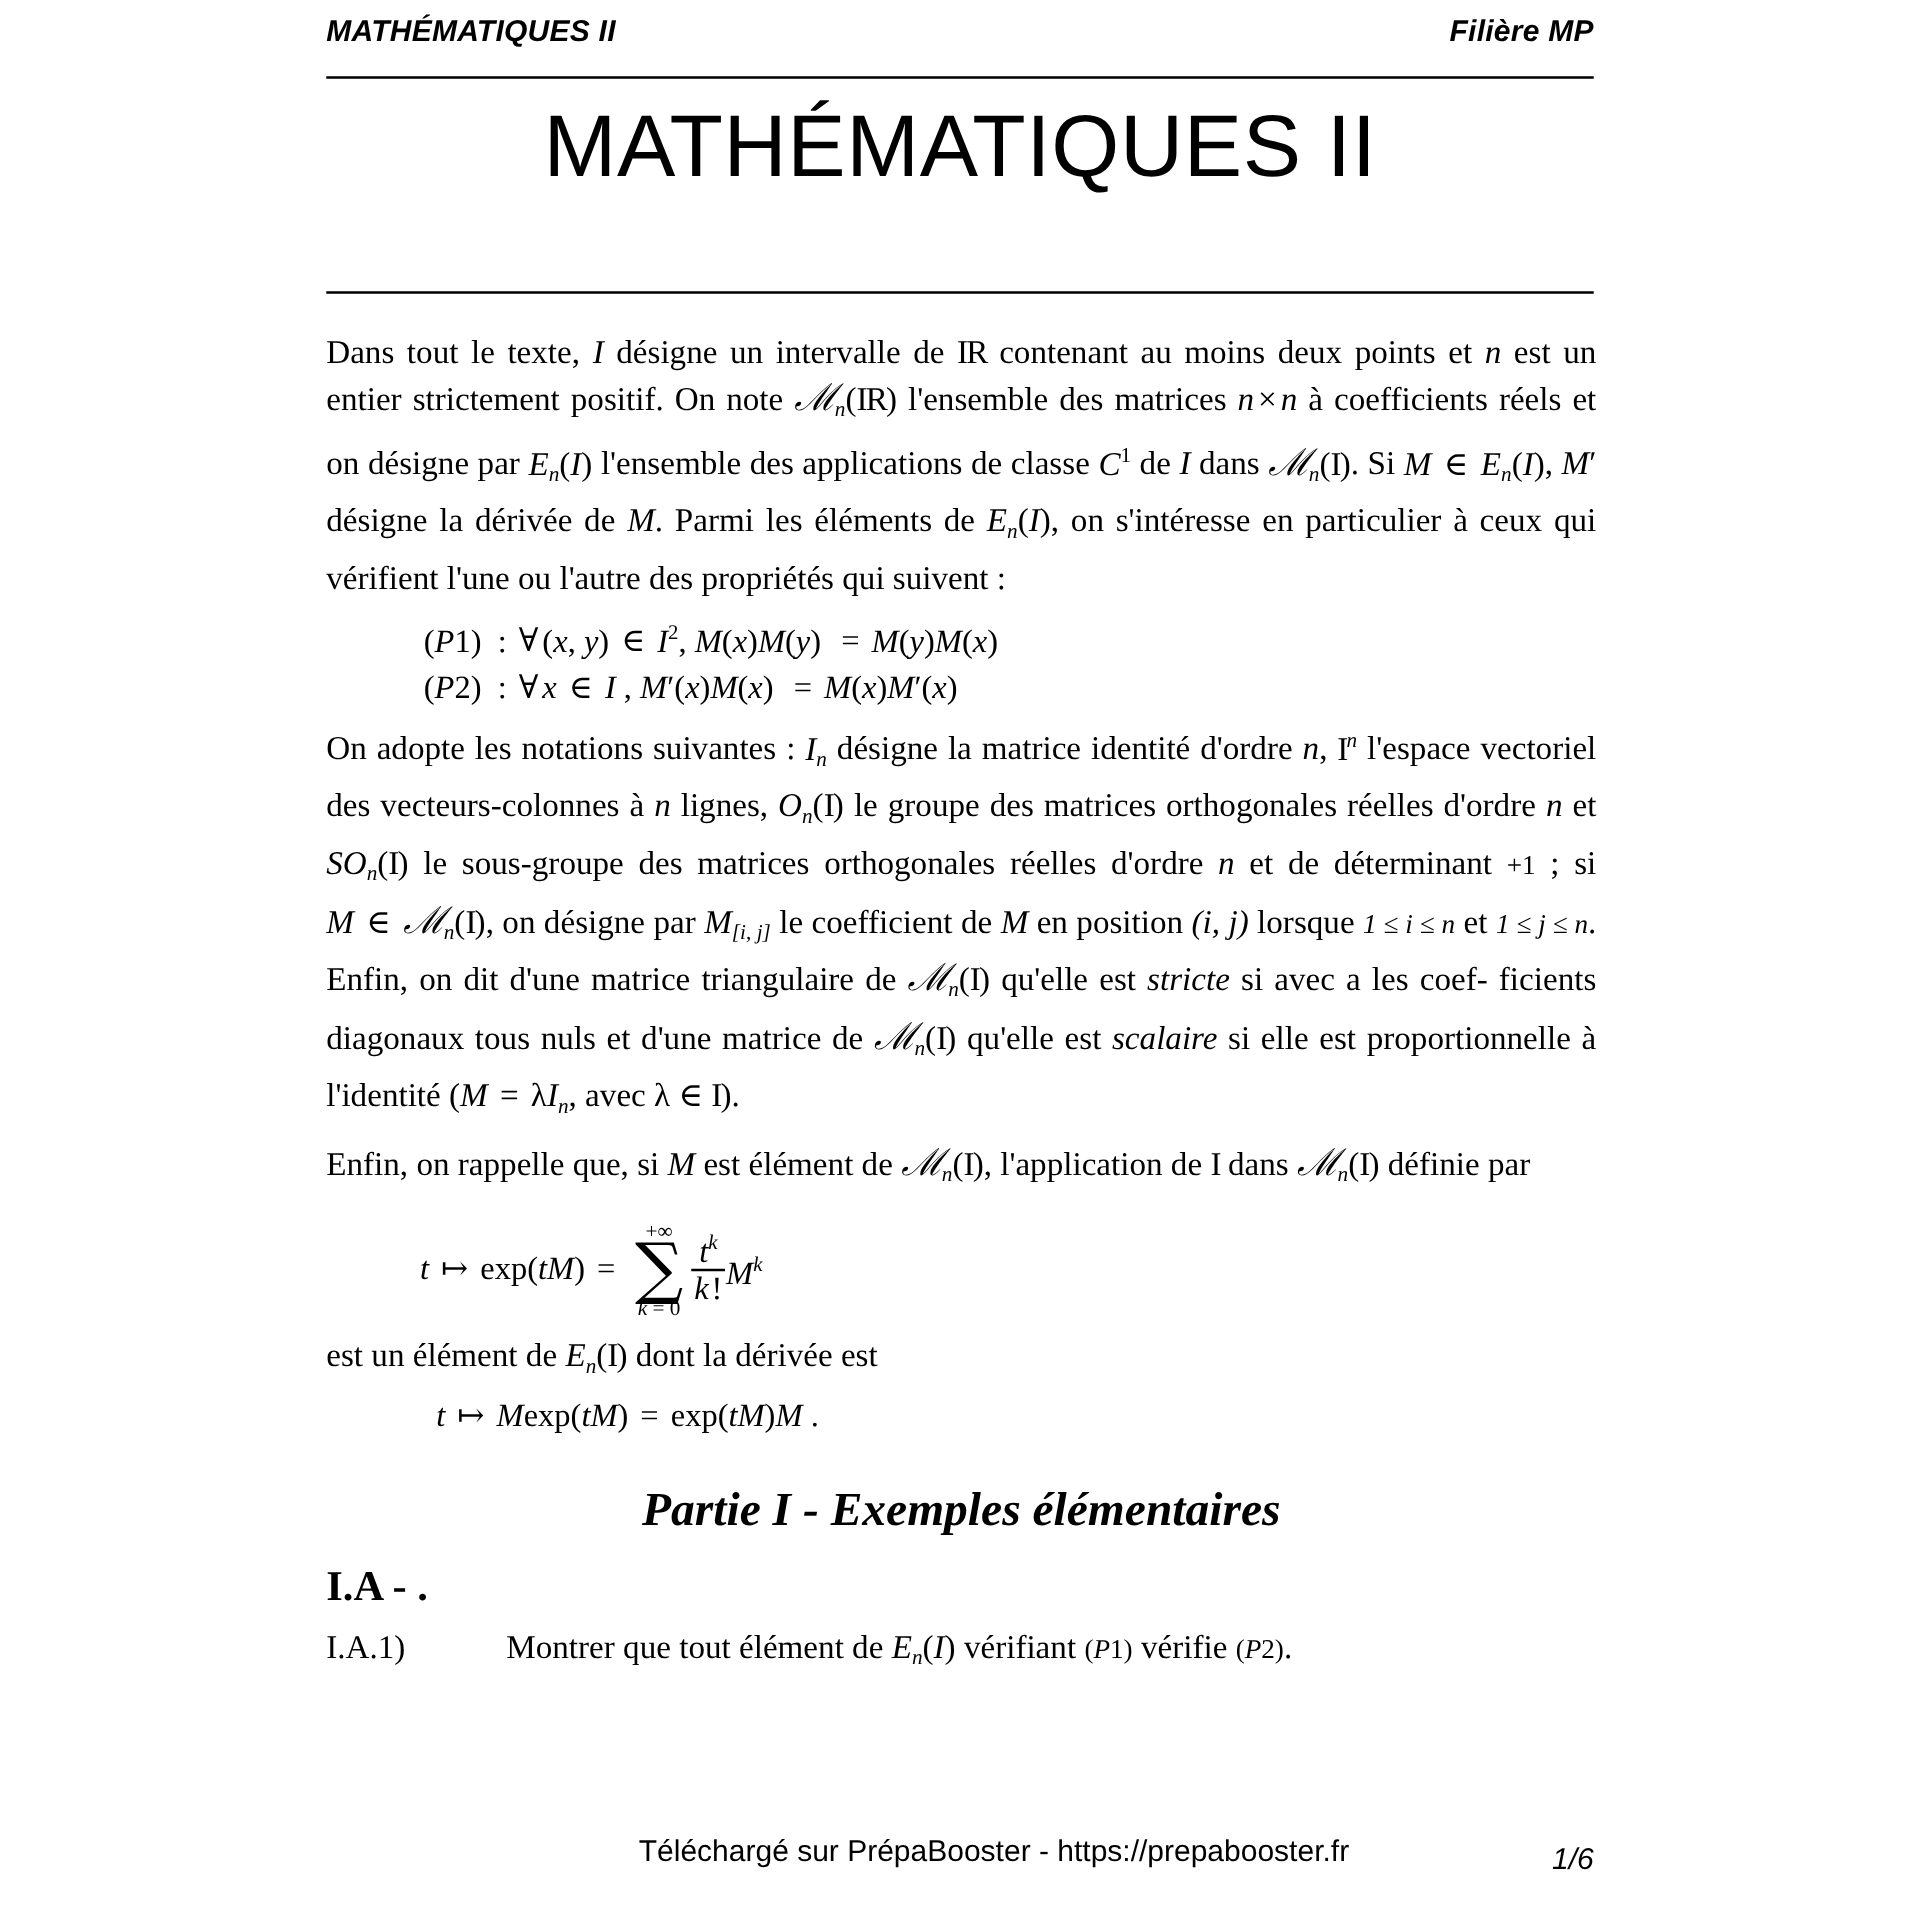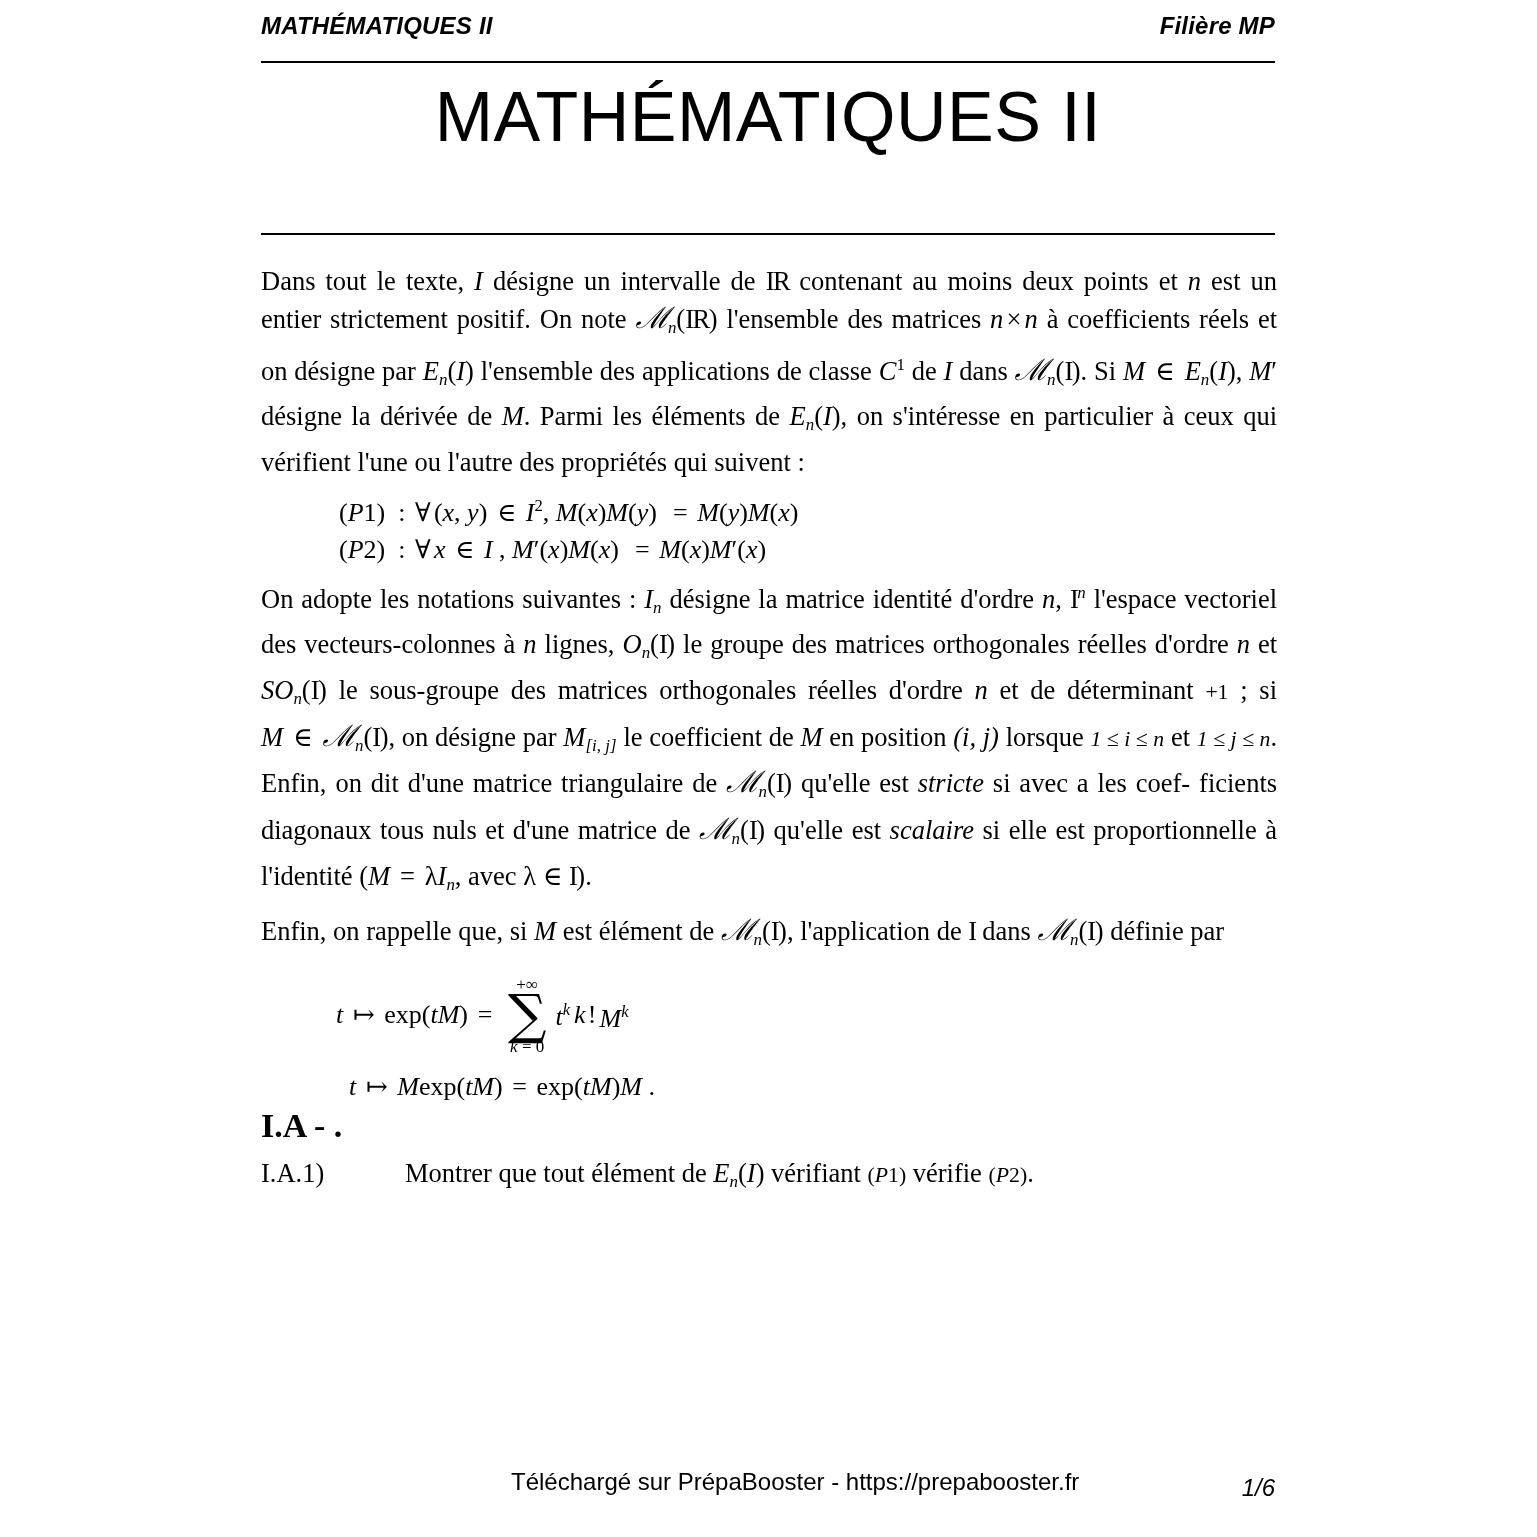--- a/index.html
+++ b/index.html
@@ -147,21 +147,21 @@
     line-height: 1.15;
   }
   .sumsym .lim.up { font-style: normal; margin-bottom: 0px; }
   .sumsym .big {
     font-size: 54px;
     font-family: "DejaVu Serif","Liberation Serif",serif;
     line-height: .78;
   }
   .frac {
     display: inline-flex;
-    flex-direction: row;
+    flex-direction: column;
     align-items: center;
     vertical-align: middle;
     margin: 0 1px;
     font-size: 26px;
   }
   .frac .num { line-height: 1.06; padding: 0 2px; }
   .frac .bar { width: 100%; height: 1.6px; background: #000; }
   .frac .den { line-height: 1.1; padding: 0 2px; }
 
   
@@ -343,25 +343,30 @@
         </span>
         <span class="frac">
           <span class="num"><span class="mi">t</span><sup class="s">k</sup></span>
           <span class="bar"></span>
           <span class="den"><span class="mi">k</span><span class="mr"> !</span></span>
         </span>
         <span class="nb"><span class="mi">M</span><sup class="s">k</sup></span>
       </span>
     </div>
 
+    <p class="para tight"><span>est un élément de</span>
+      <span class="nb"><span class="mi">E</span><sub class="s">n</sub><span class="mr">(</span><span class="bb"></span><span class="mr">)</span></span>
+      <span>dont la dérivée est</span>
+    </p>
 
     <div class="eq-indent">
       <span class="mi">t</span> <span class="op">↦</span> <span class="mi">M</span><span class="mr">exp(</span><span class="mi">tM</span><span class="mr">)</span><span class="op">&nbsp;=&nbsp;</span><span class="mr">exp(</span><span class="mi">tM</span><span class="mr">)</span><span class="mi">M</span><span class="mr">&nbsp;.</span>
     </div>
 
+    <div class="part-title">Partie I - Exemples élémentaires</div>
 
     <div class="subsec">I.A - .</div>
 
     <div class="qline">
       <span class="qnum">I.A.1)</span>
       <span><span>Montrer que tout élément de</span>
         <span class="nb"><span class="mi">E</span><sub class="s">n</sub><span class="mr">(</span><span class="mi">I</span><span class="mr">)</span></span>
         <span>vérifiant</span>
         <span class="sm nb">(<span class="mi">P</span>1)</span>
         <span>vérifie</span>

